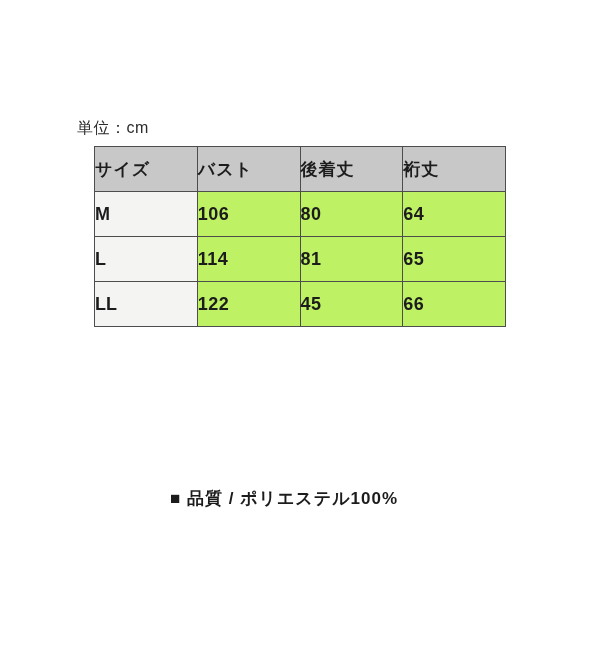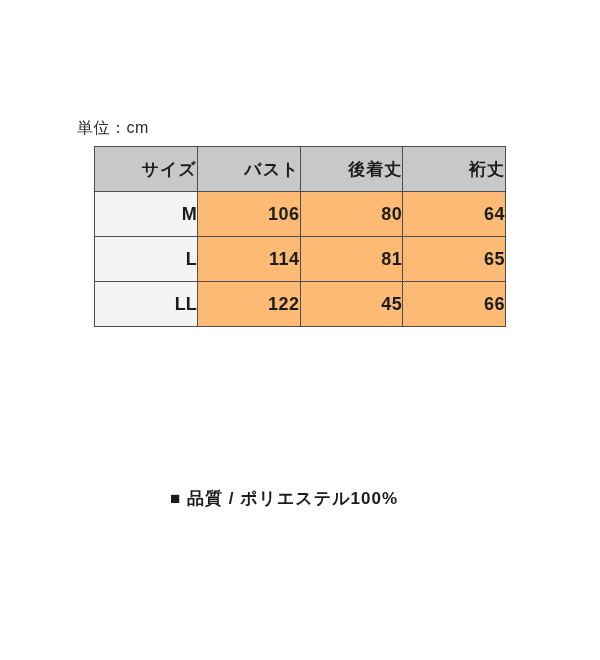--- a/index.html
+++ b/index.html
@@ -30,37 +30,37 @@
     top: 146px;
     width: 412px;
     border-collapse: collapse;
     table-layout: fixed;
     background: #ffffff;
   }
   table.size-chart th,
   table.size-chart td {
     border: 1px solid #4d4d4d;
     height: 44px;
-    text-align: right;
+    text-align: left;
     vertical-align: middle;
     font-weight: bold;
     color: #1c1c1c;
     padding: 0;
   }
   table.size-chart thead th {
     background: #c8c8c8;
     font-size: 17px;
     letter-spacing: 1px;
   }
   table.size-chart tbody th.size-cell {
     background: #f4f4f3;
     font-size: 18px;
   }
   table.size-chart tbody td {
-    background: #fdba74;
+    background: #bef264;
     font-size: 18px;
     letter-spacing: 0.5px;
   }
   .quality-note {
     position: absolute;
     left: 0;
     top: 487px;
     width: 568px;
     text-align: center;
     font-size: 17px;

